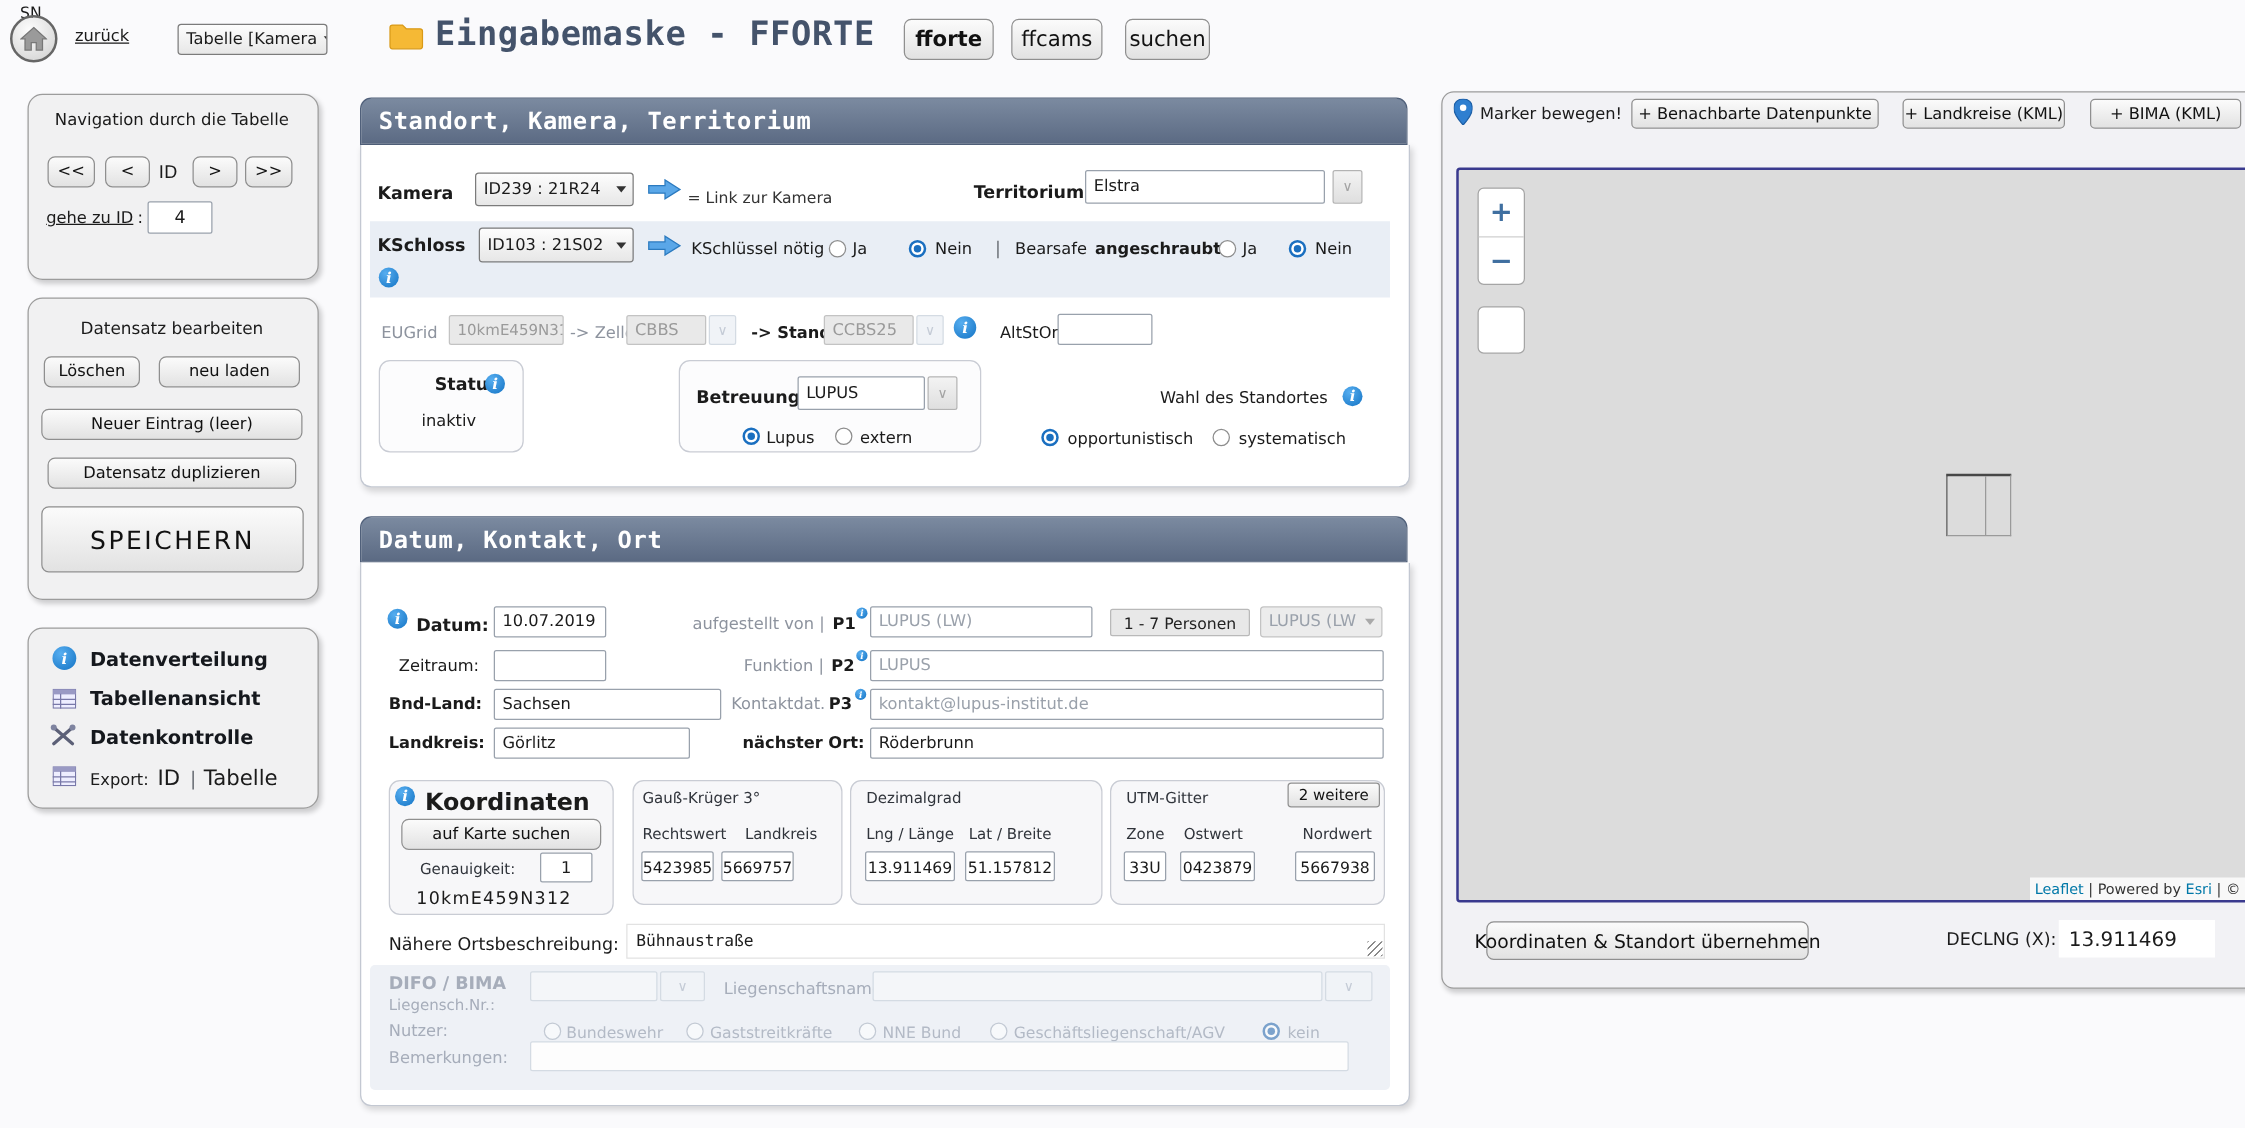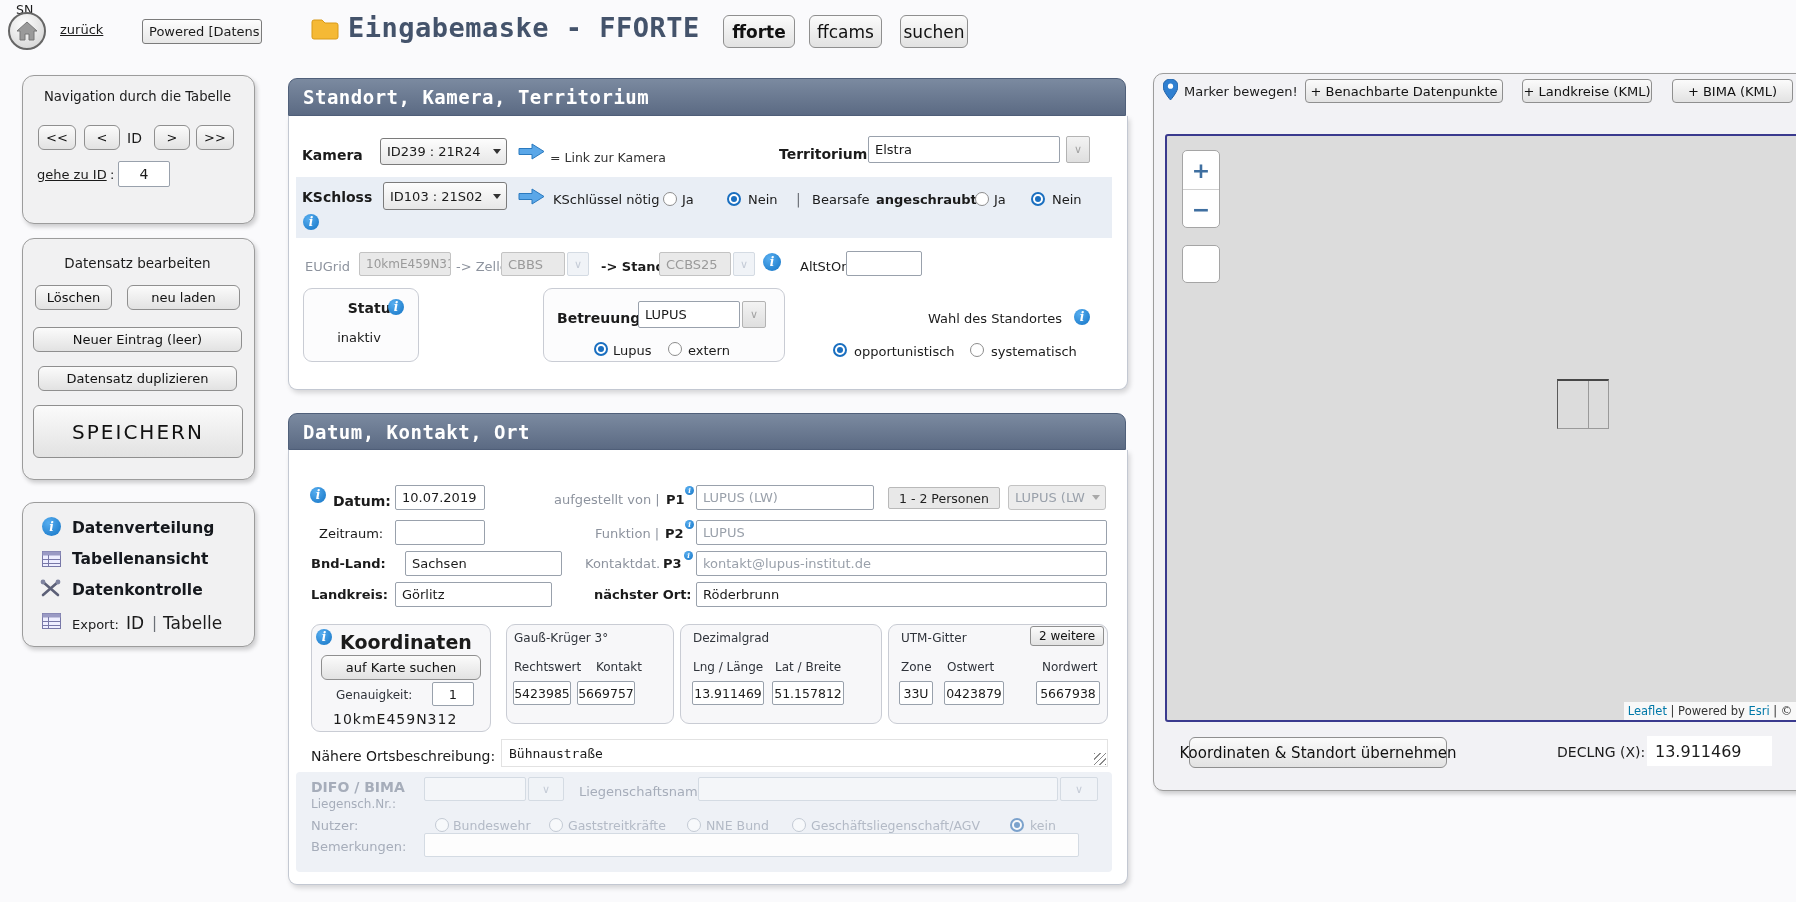--- a/index.html
+++ b/index.html
@@ -87,21 +87,21 @@
 <div id="page">
 
   <div class="t" style="left:16px;top:2px;font-size:12.5px">SN</div>
   <div class="abs" style="left:8px;top:12px;width:38px;height:38px;border-radius:50%;border:2px solid #666;background:radial-gradient(circle at 40% 30%,#fdfdfd,#cfcfcf);box-sizing:border-box;display:flex;align-items:center;justify-content:center;cursor:pointer">
     <svg width="22" height="20" viewBox="0 0 22 20">
       <path d="M11 1 L21 10 h-3 v9 h-5 v-6 h-4 v6 H4 v-9 H1 Z" fill="#9a9a9a" stroke="#777" stroke-width="1"></path>
     </svg>
   </div>
   <div class="t link" style="left:60px;top:22px">zurück</div>
   <div class="sel" style="left:142px;top:19px;width:120px;height:25px">
-    <span>Powered [Datens</span>
+    <span>Tabelle [Kamera</span>
   </div>
   <div class="abs" style="left:311px;top:18px">
     <svg width="28" height="22" viewBox="0 0 28 22">
       <path d="M1 4 a2 2 0 0 1 2-2 h8 l3 3 h11 a2 2 0 0 1 2 2 v12 a2 2 0 0 1-2 2 H3 a2 2 0 0 1-2-2 Z" fill="#f5b935" stroke="#d99a18"></path>
     </svg>
   </div>
   <div class="t" style="left:348px;top:12px;font-family:'DejaVu Sans Mono',monospace;font-weight:bold;font-size:27px;color:#44536b;letter-spacing:.5px">Eingabemaske - FFORTE</div>
   <div class="btn" style="left:723px;top:15px;width:72px;height:33px;font-size:17px;font-weight:bold">fforte</div>
   <div class="btn" style="left:809px;top:15px;width:73px;height:33px;font-size:17px">ffcams</div>
   <div class="btn" style="left:900px;top:15px;width:68px;height:33px;font-size:17px">suchen</div>
@@ -242,34 +242,34 @@
   <div class="hdr" style="left:288px;top:413px;width:838px;height:37px">Datum, Kontakt, Ort</div>
   <div class="pbody" style="left:288px;top:450px;width:838px;height:434px"></div>
 
   <div class="info" style="left:310px;top:487px"></div>
   <div class="t b" style="left:333px;top:493px;font-size:14px">Datum:</div>
   <div class="inp" style="left:395px;top:485px;width:90px;height:25px">10.07.2019</div>
   <div class="t gy" style="left:554px;top:492px">aufgestellt von |</div>
   <div class="t b" style="left:666px;top:492px">P1</div>
   <div class="info s" style="left:685px;top:486px"></div>
   <div class="inp ph" style="left:696px;top:485px;width:178px;height:25px">LUPUS (LW)</div>
-  <div class="chip" style="left:888px;top:487px;width:112px;height:22px">1 - 2 Personen</div>
+  <div class="chip" style="left:888px;top:487px;width:112px;height:22px">1 - 7 Personen</div>
   <div class="sel dis" style="left:1008px;top:485px;width:98px;height:25px">
     <span>LUPUS (LW</span>
   </div>
 
   <div class="t" style="left:319px;top:526px">Zeitraum:</div>
   <div class="inp" style="left:395px;top:520px;width:90px;height:25px"></div>
   <div class="t gy" style="left:595px;top:526px">Funktion |</div>
   <div class="t b" style="left:665px;top:526px">P2</div>
   <div class="info s" style="left:685px;top:520px"></div>
   <div class="inp ph" style="left:696px;top:520px;width:411px;height:25px">LUPUS</div>
 
   <div class="t b" style="left:311px;top:556px">Bnd-Land:</div>
-  <div class="inp" style="left:405px;top:551px;width:157px;height:25px">Sachsen</div>
+  <div class="inp" style="left:395px;top:551px;width:182px;height:25px">Sachsen</div>
   <div class="t gy" style="left:585px;top:556px">Kontaktdat.</div>
   <div class="t b" style="left:663px;top:556px">P3</div>
   <div class="info s" style="left:684px;top:551px"></div>
   <div class="inp ph" style="left:696px;top:551px;width:411px;height:25px">kontakt@lupus-institut.de</div>
 
   <div class="t b" style="left:311px;top:587px">Landkreis:</div>
   <div class="inp" style="left:395px;top:582px;width:157px;height:25px">Görlitz</div>
   <div class="t b" style="left:594px;top:587px">nächster Ort:</div>
   <div class="inp" style="left:696px;top:582px;width:411px;height:25px">Röderbrunn</div>
 
@@ -277,21 +277,21 @@
   <div class="info" style="left:316px;top:629px"></div>
   <div class="t b" style="left:340px;top:631px;font-size:19px">Koordinaten</div>
   <div class="btn" style="left:321px;top:655px;width:160px;height:25px">auf Karte suchen</div>
   <div class="slbl" style="left:336px;top:688px">Genauigkeit:</div>
   <div class="inp c" style="left:432px;top:682px;width:42px;height:24px">1</div>
   <div class="t" style="left:333px;top:711px;font-size:14px;letter-spacing:1px">10kmE459N312</div>
 
   <div class="sbox" style="left:506px;top:624px;width:166px;height:98px"></div>
   <div class="slbl" style="left:514px;top:631px">Gauß-Krüger 3°</div>
   <div class="slbl" style="left:514px;top:660px">Rechtswert</div>
-  <div class="slbl" style="left:596px;top:660px">Kontakt</div>
+  <div class="slbl" style="left:596px;top:660px">Landkreis</div>
   <div class="inp c" style="left:513px;top:681px;width:58px;height:24px;font-size:12.5px">5423985</div>
   <div class="inp c" style="left:577px;top:681px;width:58px;height:24px;font-size:12.5px">5669757</div>
 
   <div class="sbox" style="left:680px;top:624px;width:200px;height:98px"></div>
   <div class="slbl" style="left:693px;top:631px">Dezimalgrad</div>
   <div class="slbl" style="left:693px;top:660px">Lng / Länge</div>
   <div class="slbl" style="left:775px;top:660px">Lat / Breite</div>
   <div class="inp c" style="left:692px;top:681px;width:72px;height:24px;font-size:12.5px">13.911469</div>
   <div class="inp c" style="left:772px;top:681px;width:72px;height:24px;font-size:12.5px">51.157812</div>
 

